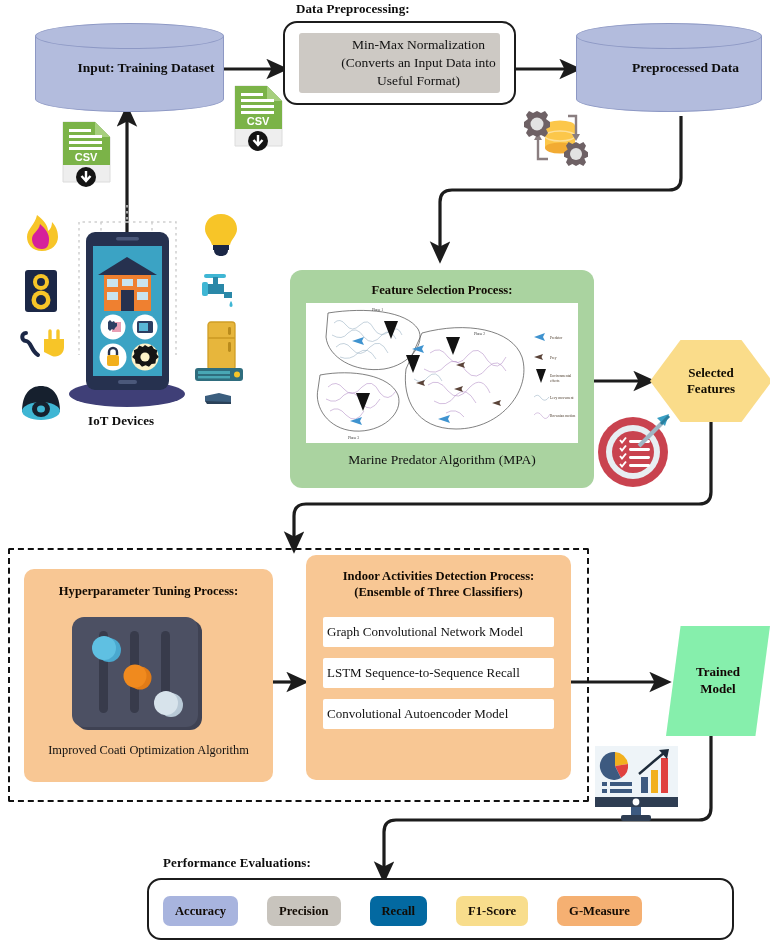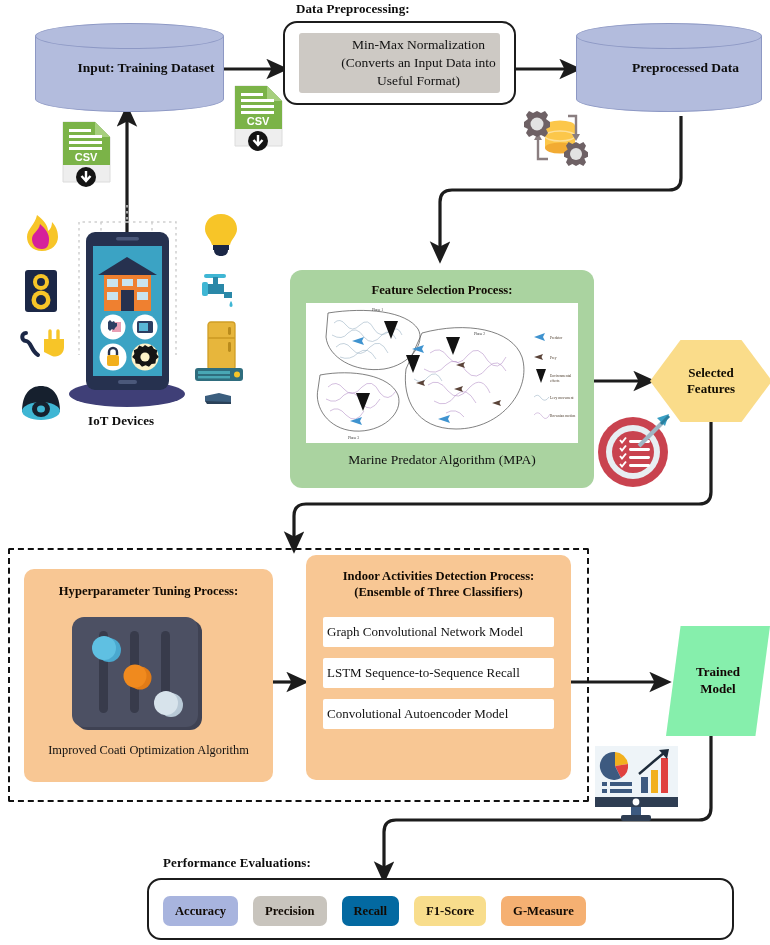--- a/index.html
+++ b/index.html
@@ -509,21 +509,21 @@
   </div>
 
   <div class="parallelogram" style="left:666px; top:626px; width:104px; height:110px;">
     <span>Trained</span>
     <span>Model</span>
   </div>
 
   <div class="abs hdr-label" style="left:147px; top:855px;margin-left:16px;">Performance Evaluations:</div>
 
   <div class="rbox" style="left:147px; top:878px; width:587px; height:62px;">
-    <div class="abs" style="left:14px; right:14px; top:16px; display:flex; gap:15px; align-items:center;">
+    <div class="abs" style="left:14px; right:14px; top:16px; display:flex; gap:29px; align-items:center;">
       <div class="pill" style="background: rgb(168, 180, 222);">Accuracy</div>
       <div class="pill" style="background: rgb(200, 196, 189);">Precision</div>
       <div class="pill" style="background: #0369a1;">Recall</div>
       <div class="pill" style="background: rgb(248, 221, 140);">F1-Score</div>
       <div class="pill" style="background: rgb(245, 176, 114);">G-Measure</div>
     </div>
   </div>
 
 </div>
 

